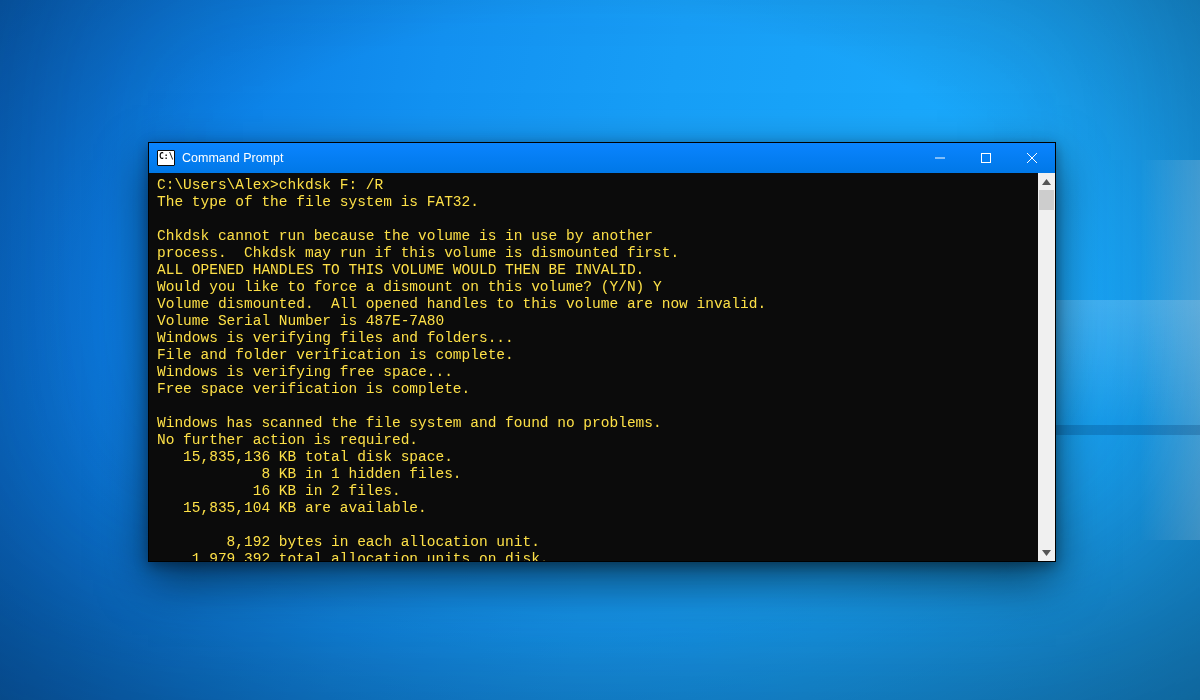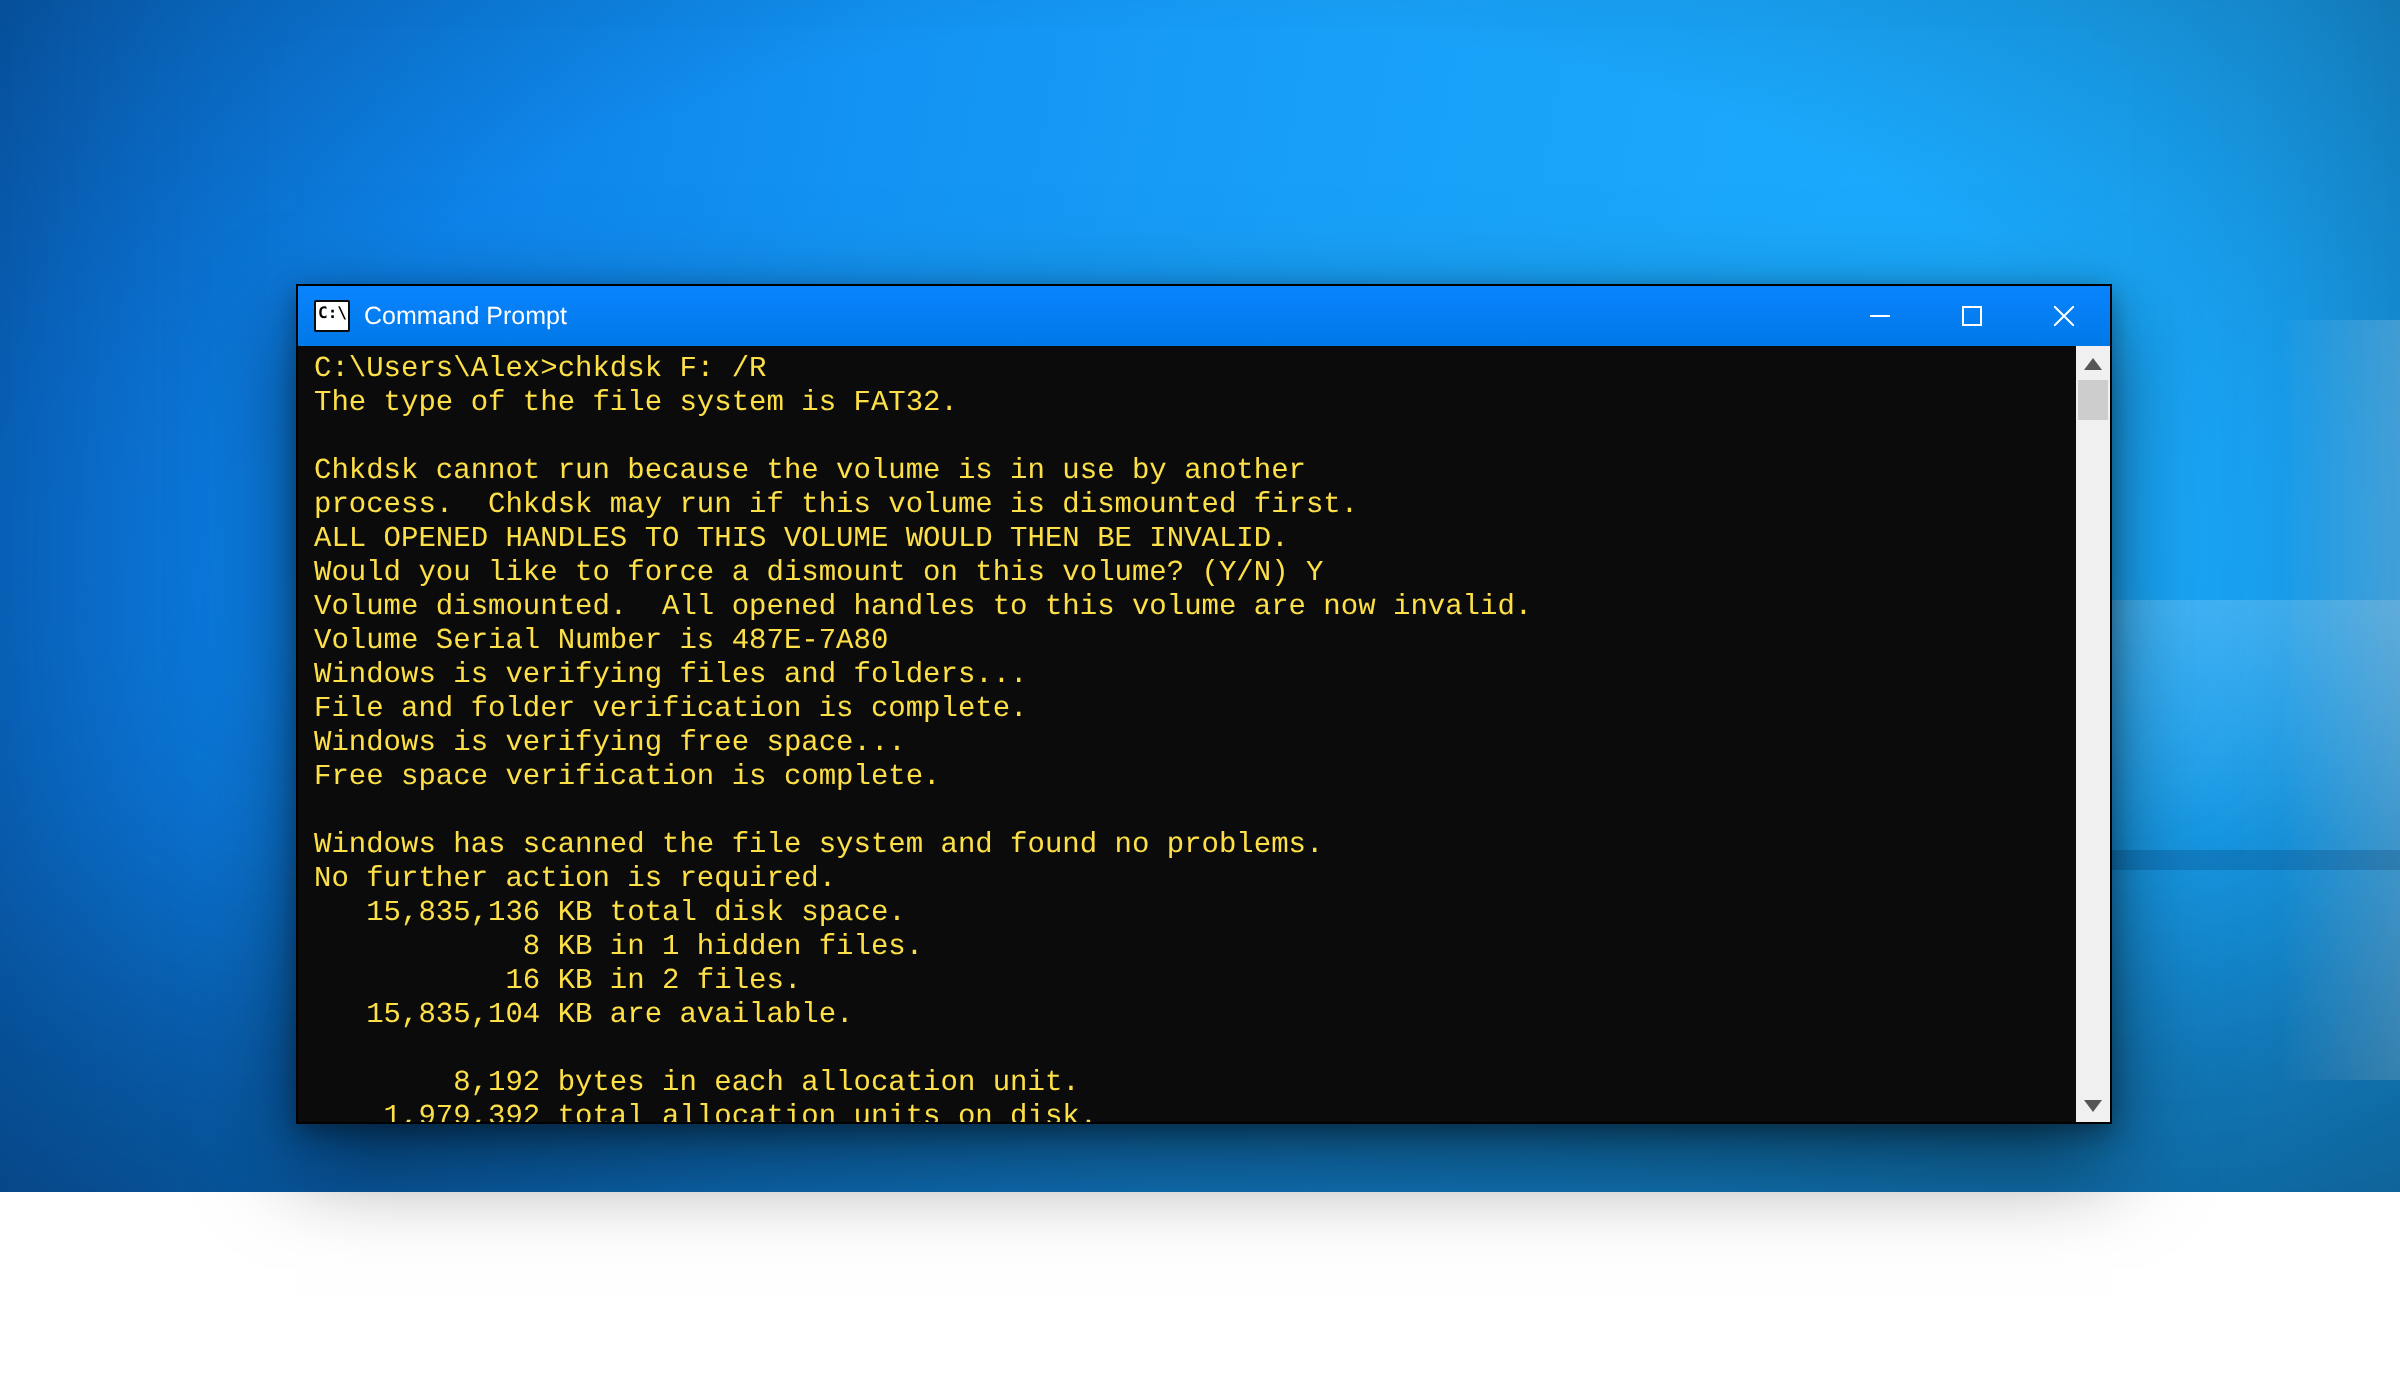--- a/index.html
+++ b/index.html
@@ -1,18 +1,18 @@
 <!DOCTYPE html>
 <html><head>
 <meta charset="utf-8">
 <style>
   html,body{margin:0;padding:0;width:1200px;height:700px;overflow:hidden;font-family:"Segoe UI",Arial,sans-serif;}
   
   .desktop{
-    position:relative;width:1200px;height:596px;
+    position:relative;width:1200px;height:700px;
     background:
       linear-gradient(100deg,
         #0a6fd4 0%,
         #0d82e8 18%,
         #1393f3 34%,
         #18a0f8 52%,
         #1aa8fc 70%,
         #1badff 100%);
     box-shadow:inset 0 -120px 220px rgba(0,40,90,.25);
   }

